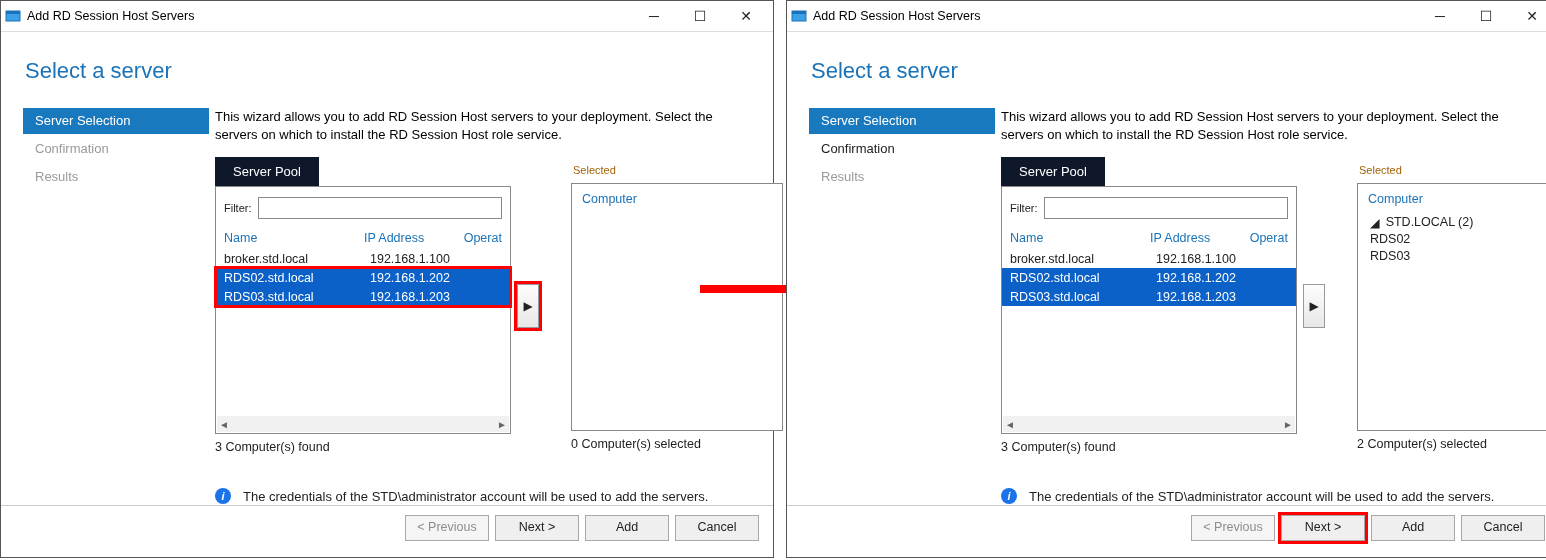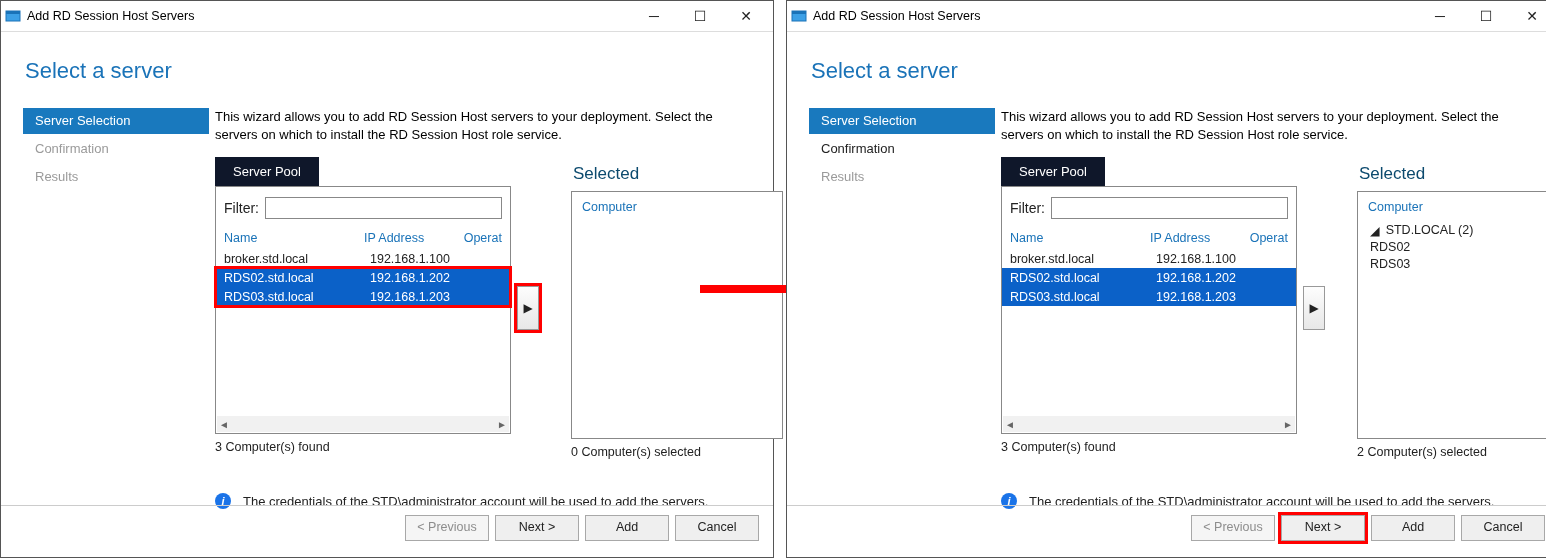--- a/index.html
+++ b/index.html
@@ -18,26 +18,26 @@
   .side-item{height:26px;line-height:26px;padding-left:12px;font-size:13px;color:#9a9a9a;margin-bottom:2px}
   .side-item.active{background:#1979be;color:#fff}
   .side-item.enabled{color:#222}
   .content{flex:1;padding-left:6px}
   .intro{font-size:13px;color:#000000;line-height:1.35em;margin-bottom:14px;max-width:540px}
   .columns{display:flex}
   .pool-col{width:296px}
   .sel-col{width:212px;margin-left:32px}
   .xfer-col{width:22px;margin-left:6px;display:flex;align-items:center}
   .tab{background:#0f172a;color:#fff;padding:7px 18px;display:inline-block;font-size:13px}
-  .col-label{padding:7px 0 7px 2px;font-size:17px;color:#0c4a6e}
+  .col-label{padding:7px 0 7px 2px;font-size:11px;color:#a16207}
   .box{border:1px solid #888;background:#fff}
   .pool-box{height:246px;position:relative}
   .sel-box{height:246px}
   .filter-row{display:flex;align-items:center;padding:10px 8px 6px 8px}
-  .filter-row label{font-size:14px;margin-right:6px}
+  .filter-row label{font-size:11px;margin-right:6px}
   .filter-row input{border:1px solid #888;height:20px;flex:1;padding:0 4px;font-family:inherit;font-size:12.5px}
   .thead{display:flex;color:#1a73b8;font-size:12.5px;padding:6px 8px 4px 8px}
   .th-name{width:146px}
   .th-ip{width:104px}
   .th-op{width:40px;overflow:hidden;white-space:nowrap}
   .tbody{font-size:12.5px}
   .trow{display:flex;padding:1px 8px;height:17px;align-items:center}
   .trow .c-name{width:146px;white-space:nowrap;overflow:hidden}
   .trow .c-ip{width:104px;white-space:nowrap}
   .trow.sel{background:#0b61c8;color:#fff}

